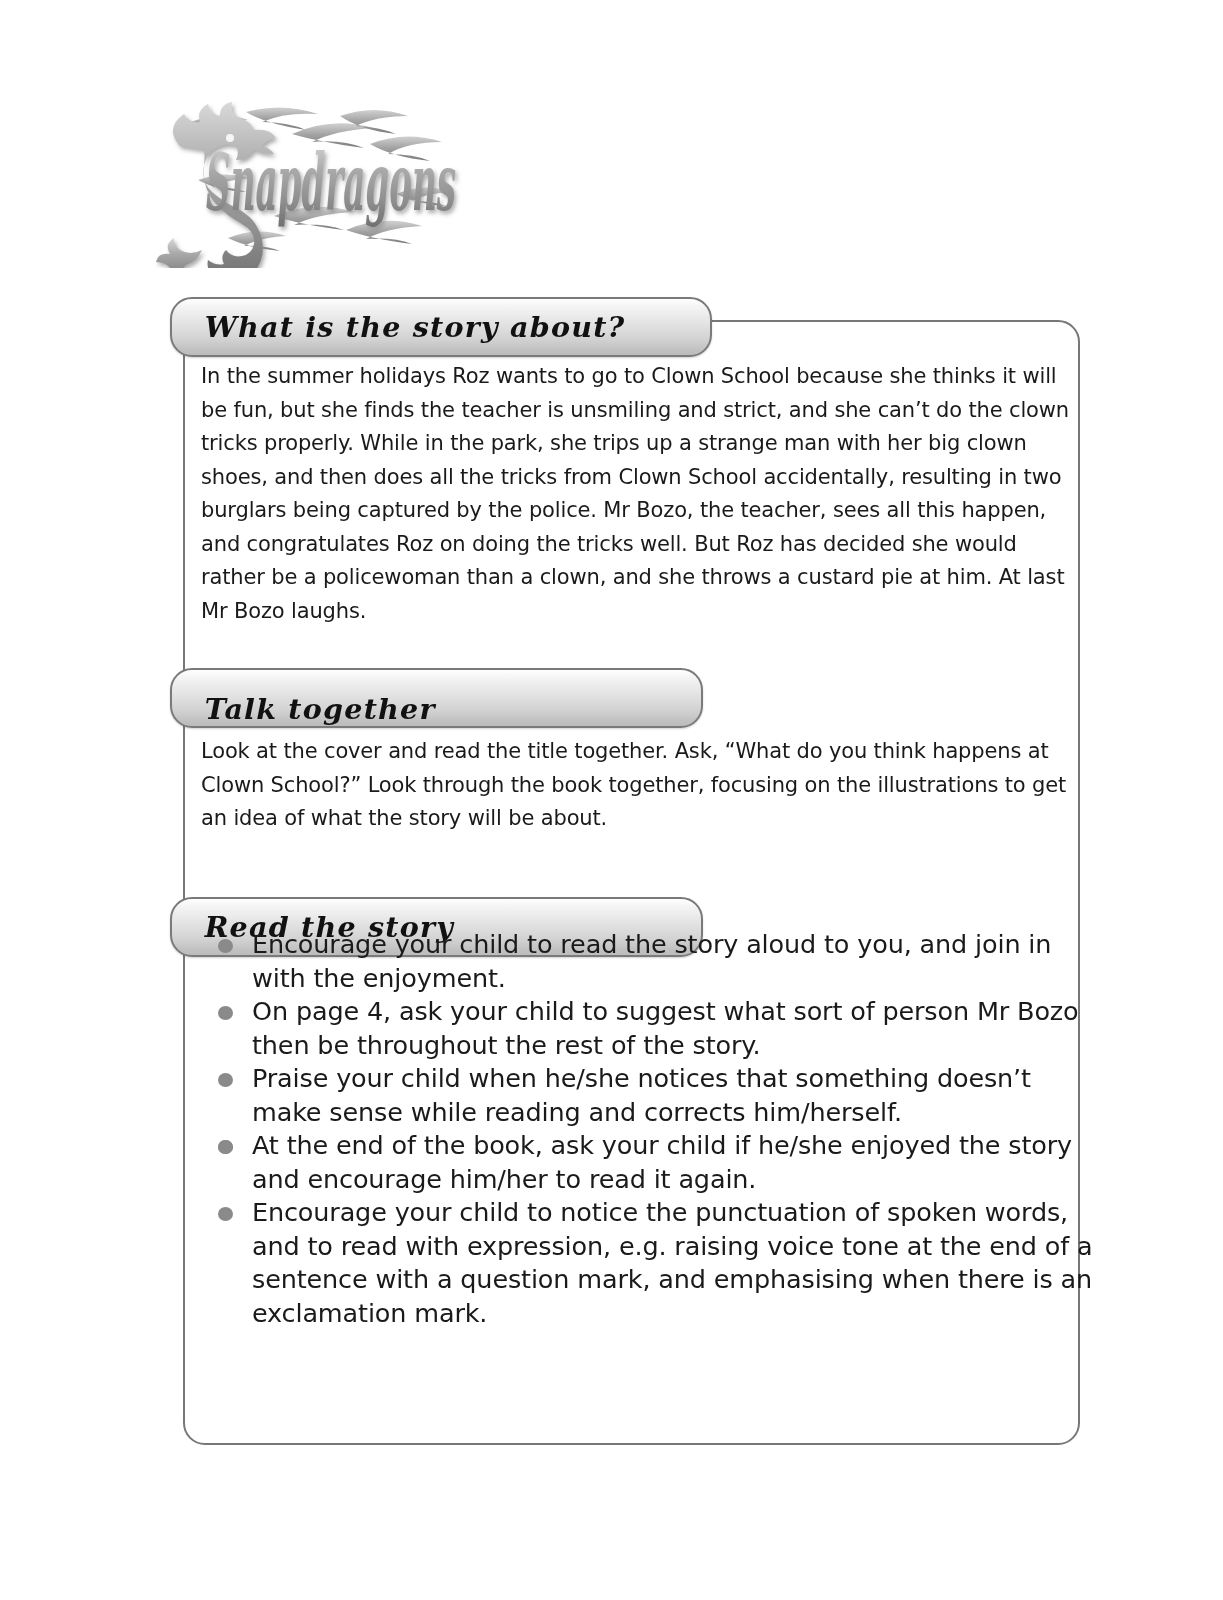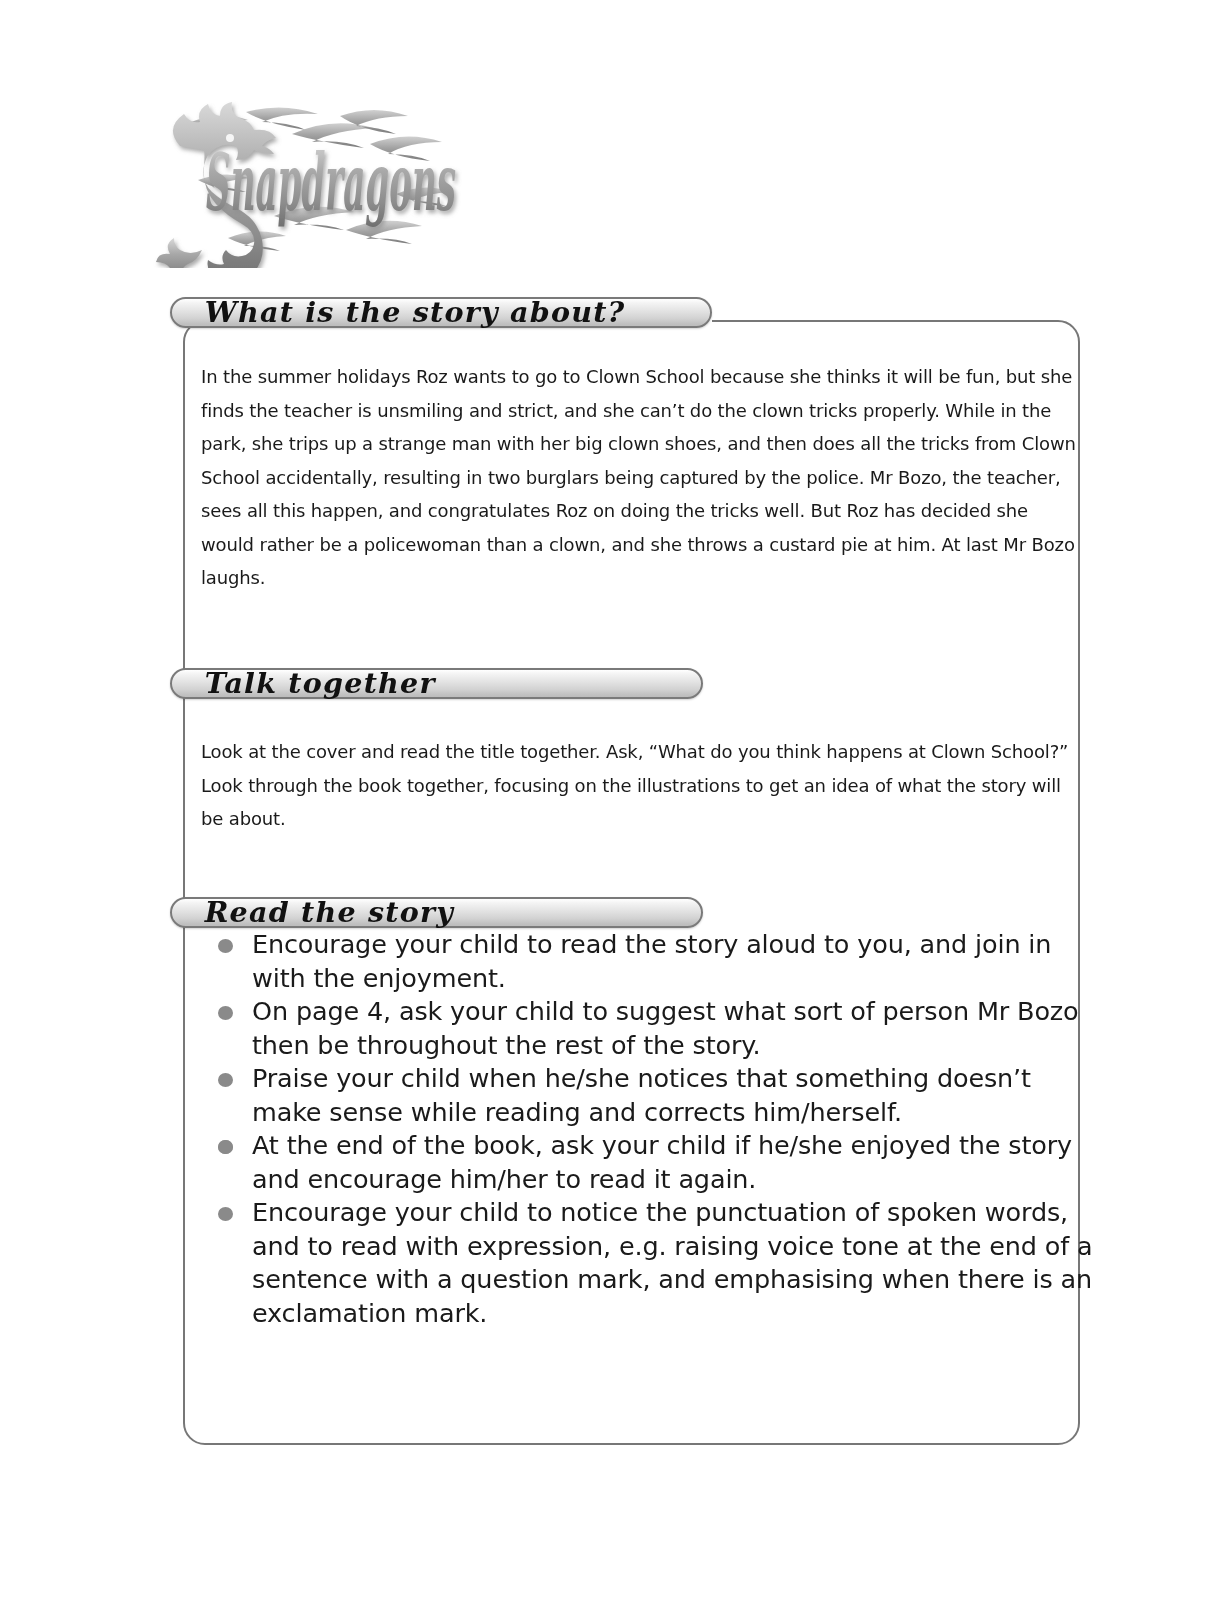--- a/index.html
+++ b/index.html
@@ -47,21 +47,21 @@
     left: 184px;
     top: 312px;
     width: 528px;
     height: 14px;
     background: #ffffff;
   }
 
   
   .pill {
     position: absolute;
-    height: 31px;
+    height: 60px;
     box-sizing: border-box;
     border: 2px solid #7a7a7a;
     border-radius: 22px;
     background: linear-gradient(to bottom,
         #ffffff 0%,
         #f4f4f4 14%,
         #e4e4e4 42%,
         #d2d2d2 72%,
         #c0c0c0 92%,
         #bcbcbc 100%);
@@ -76,28 +76,28 @@
     font-size: 28px;
     letter-spacing: 1.2px;
     color: #111111;
     padding-left: 32px;
     white-space: nowrap;
     transform: scaleX(1.02);
     transform-origin: left center;
   }
 
   #pill-about   { left: 170px; top: 297px; width: 542px; }
-  #pill-talk    { left: 170px; top: 668px; width: 533px; }
+  #pill-talk    { left: 170px; top: 668px; width: 533px; align-items: flex-end; }
   #pill-read    { left: 170px; top: 853px; width: 533px; margin-top: 44px; }
 
   
   .para {
     position: absolute;
     color: #1a1a1a;
-    font-size: 18px;
+    font-size: 21px;
     line-height: 33.5px;
     letter-spacing: -0.15px;
   }
   #para-about { left: 201px; top: 360px; width: 885px; }
   #para-talk  { left: 201px; top: 735px; width: 870px; }
 
   
   .bullet-list {
     position: absolute;
     left: 201px;

